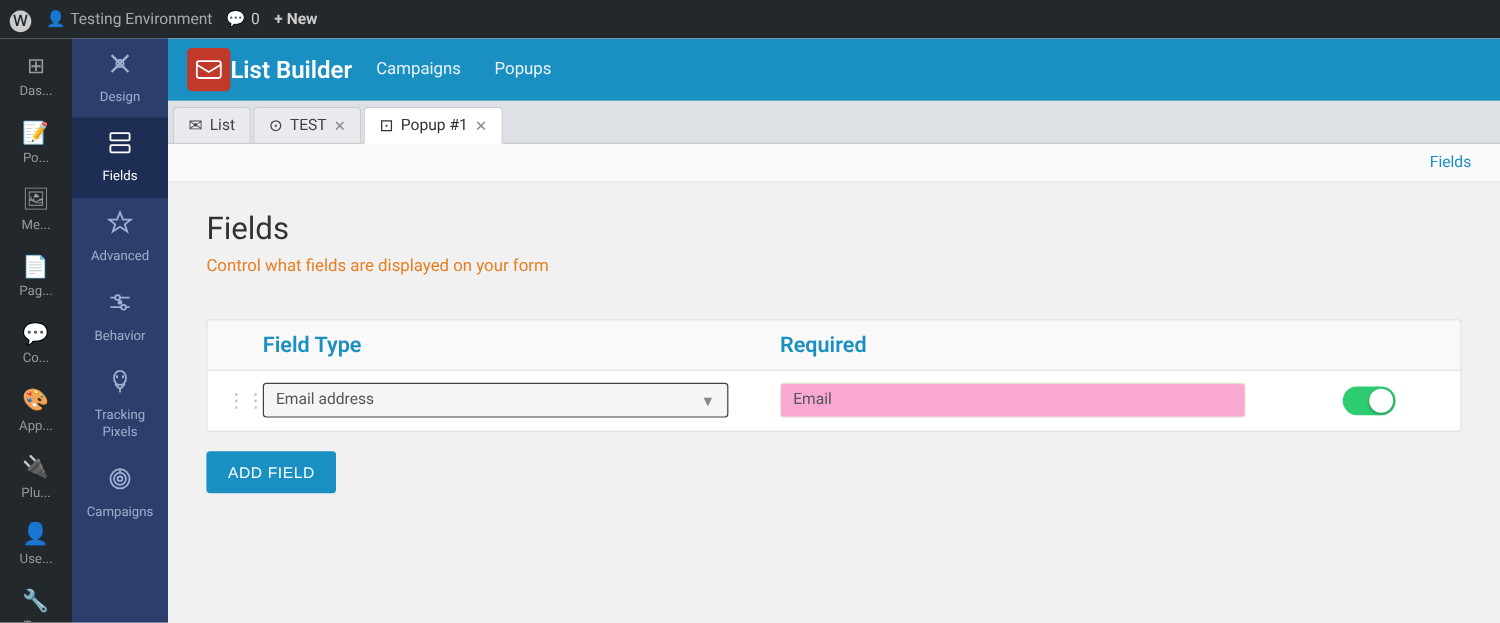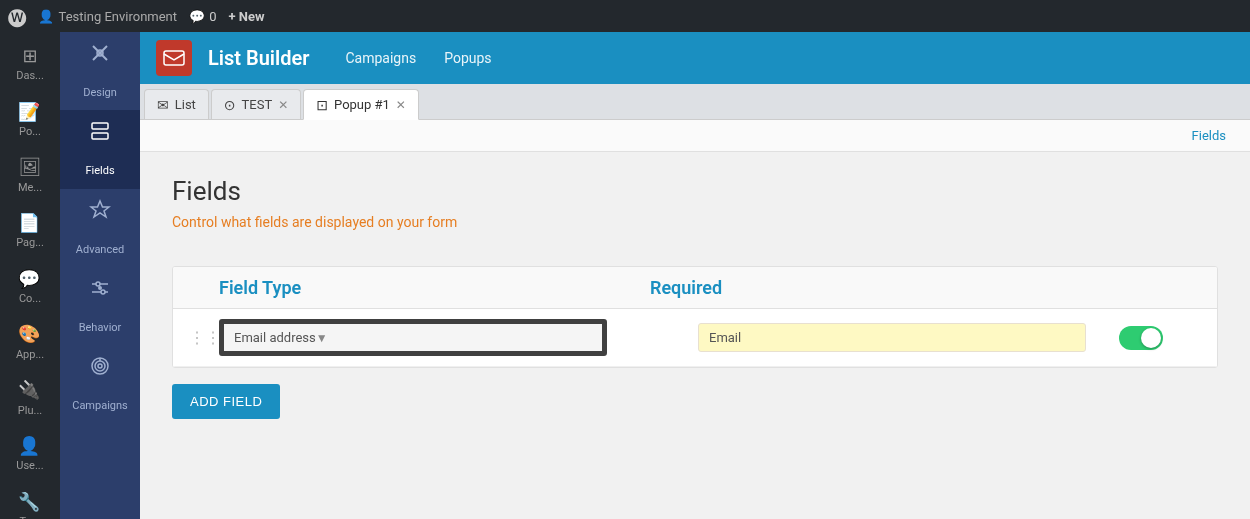--- a/index.html
+++ b/index.html
@@ -64,21 +64,21 @@
       width: 100%;
       padding: 10px 4px;
       text-align: center;
       color: #a0b0d0;
       font-size: 11px;
       cursor: pointer;
       line-height: 1.3;
       display: flex;
       flex-direction: column;
       align-items: center;
-      gap: 16px;
+      gap: 4px;
     }
     .plugin-sidebar-item.active {
       background: #1e2d54;
       color: #fff;
     }
     .plugin-sidebar-item .icon { font-size: 20px; }
 
     
     .main-area {
       flex: 1;
@@ -87,21 +87,20 @@
       overflow: hidden;
     }
 
     
     .plugin-header {
       background: #1a8fc1;
       height: 52px;
       display: flex;
       align-items: center;
       padding: 0 16px;
-      gap: 16px;
       flex-shrink: 0;
     }
     .plugin-logo {
       background: #c0392b;
       width: 36px;
       height: 36px;
       border-radius: 4px;
       display: flex;
       align-items: center;
       justify-content: center;
@@ -234,37 +233,37 @@
     }
     .drag-handle {
       color: #bbb;
       font-size: 16px;
       cursor: grab;
     }
     .field-type-select {
       display: flex;
       align-items: center;
       background: #f5f5f5;
-      border: 5px solid #404040;
+      border: 1px solid #404040;
       border-radius: 3px;
       padding: 6px 10px;
       font-size: 13px;
       color: #555;
       width: 90%;
+      justify-content: space-between;
     }
     .field-type-select .chevron { color: #888; font-size: 12px; }
     .field-name-input {
-      background: #fef9c3;
+      background: #f9a8d4;
       border: 1px solid #e8e0d0;
       border-radius: 3px;
       padding: 6px 10px;
       font-size: 13px;
       color: #555;
       width: 90%;
-      margin-left: 48px;
     }
     .required-cell {
       display: flex;
       align-items: center;
       justify-content: center;
     }
 
     
     .toggle-switch {
       position: relative;
@@ -397,20 +396,32 @@
           <circle cx="11" cy="11" r="2" fill="#a0b0d0"></circle>
           <line x1="3" y1="7" x2="8" y2="7" stroke="#a0b0d0" stroke-width="1.5"></line>
           <line x1="10" y1="7" x2="19" y2="7" stroke="#a0b0d0" stroke-width="1.5"></line>
           <circle cx="9" cy="7" r="2" stroke="#a0b0d0" stroke-width="1.5" fill="#2c3e6b"></circle>
           <line x1="3" y1="15" x2="13" y2="15" stroke="#a0b0d0" stroke-width="1.5"></line>
           <line x1="15" y1="15" x2="19" y2="15" stroke="#a0b0d0" stroke-width="1.5"></line>
           <circle cx="14" cy="15" r="2" stroke="#a0b0d0" stroke-width="1.5" fill="#2c3e6b"></circle>
         </svg>
       </span>
       <span>Behavior</span>
+    </div>
+    <div class="plugin-sidebar-item">
+      <span class="icon">
+        <svg width="22" height="22" viewBox="0 0 22 22" fill="none">
+          <ellipse cx="11" cy="8" rx="5" ry="6" stroke="#a0b0d0" stroke-width="1.5" fill="none"></ellipse>
+          <ellipse cx="8.5" cy="7" rx="1" ry="1.5" fill="#a0b0d0"></ellipse>
+          <ellipse cx="13.5" cy="7" rx="1" ry="1.5" fill="#a0b0d0"></ellipse>
+          <path d="M7 13 Q9 16 11 17 Q13 16 15 13" stroke="#a0b0d0" stroke-width="1.5" fill="none"></path>
+          <line x1="11" y1="17" x2="11" y2="20" stroke="#a0b0d0" stroke-width="1.5"></line>
+        </svg>
+      </span>
+      <span>Tracking Pixels</span>
     </div>
     <div class="plugin-sidebar-item">
       <span class="icon">
         <svg width="22" height="22" viewBox="0 0 22 22" fill="none">
           <circle cx="11" cy="11" r="8" stroke="#a0b0d0" stroke-width="1.5" fill="none"></circle>
           <circle cx="11" cy="11" r="5" stroke="#a0b0d0" stroke-width="1.5" fill="none"></circle>
           <circle cx="11" cy="11" r="2" stroke="#a0b0d0" stroke-width="1.5" fill="none"></circle>
           <line x1="11" y1="3" x2="11" y2="6" stroke="#a0b0d0" stroke-width="1.5"></line>
         </svg>
       </span>

